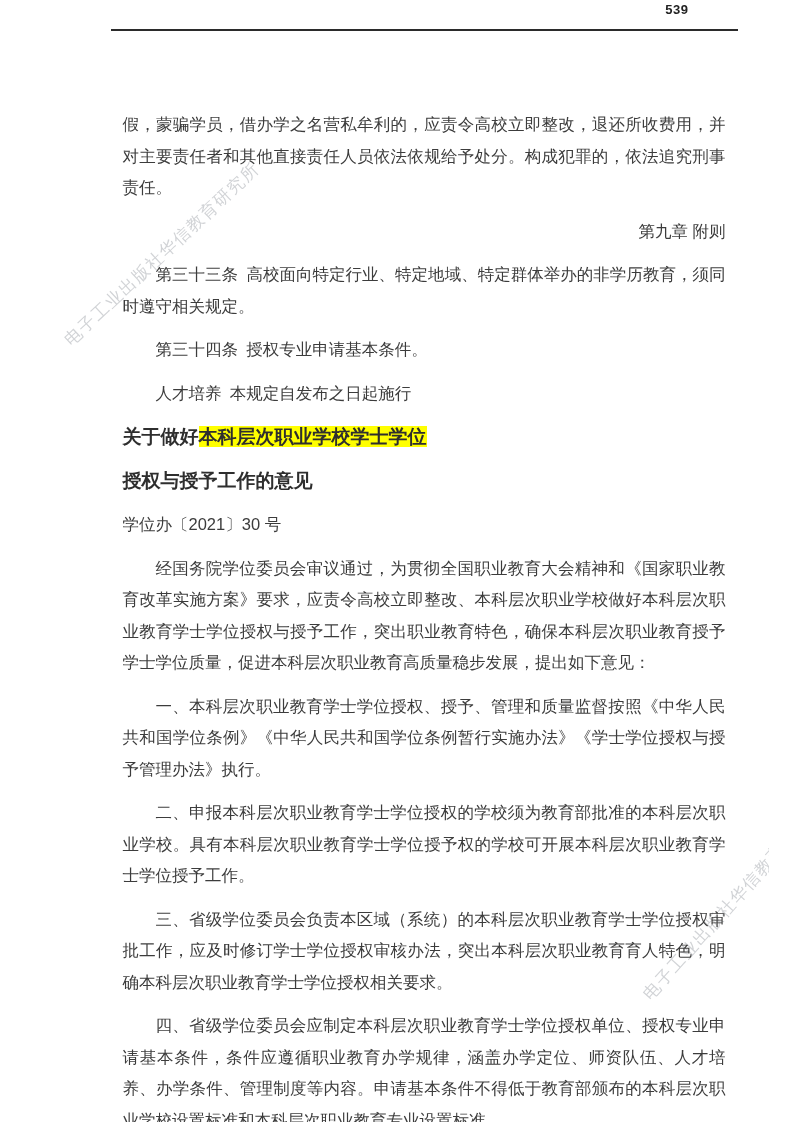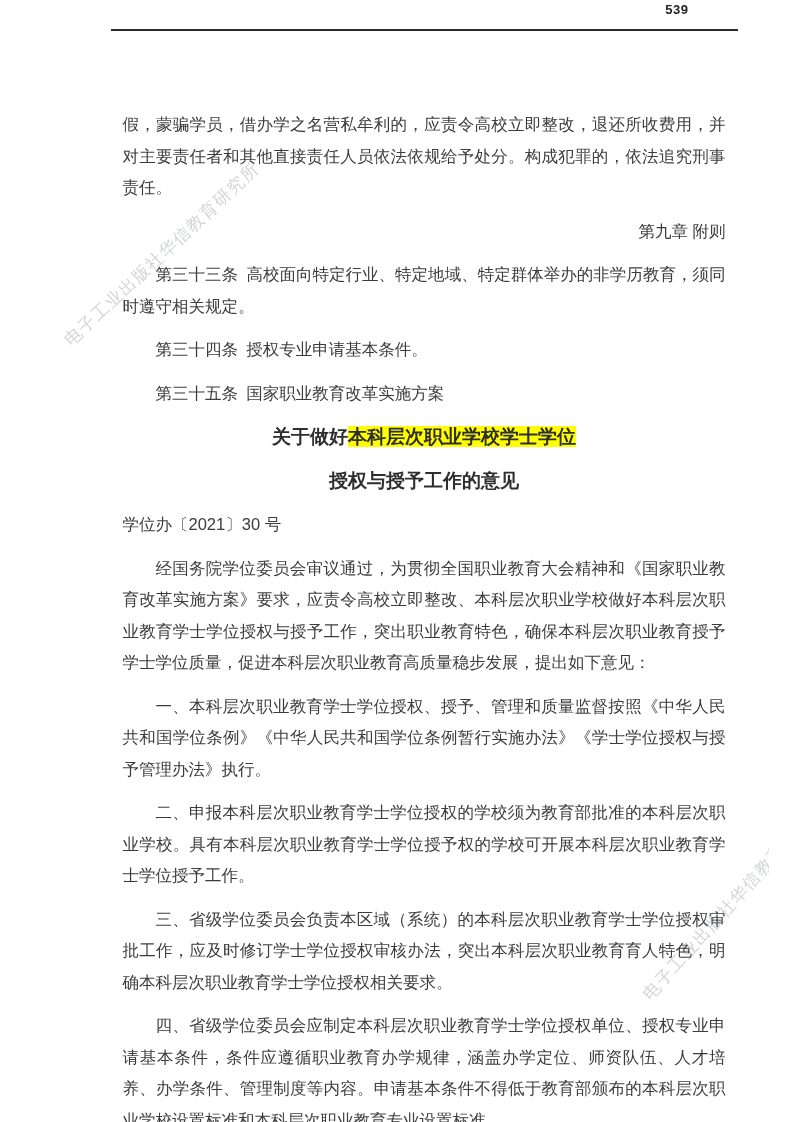--- a/index.html
+++ b/index.html
@@ -48,21 +48,21 @@
     text-indent: 0;
   }
   .article-label { margin-right: 0.5em; }
   mark {
     background: #ffff00;
     color: inherit;
     padding: 0;
   }
   .doc-title {
     margin-top: 2px;
-    text-align: center;
+    text-align: left;
     text-indent: 0;
     font-weight: bold;
     font-size: 19px;
     line-height: 32px;
     color: #2e2e2e;
   }
   .doc-number {
     text-indent: 0;
   }
   .watermark {
@@ -103,21 +103,21 @@
 
     <p>假，蒙骗学员，借办学之名营私牟利的，应责令高校立即整改，退还所收费用，并对主要责任者和其他直接责任人员依法依规给予处分。构成犯罪的，依法追究刑事责任。</p>
 
     <p class="chapter-heading">第九章 附则</p>
 
 
     <p class="indent"><span class="article-label">第三十三条</span><span>高校面向特定行业、特定地域、特定群体举办的非学历教育，须同时遵守相关规定。</span></p>
 
     <p class="indent"><span class="article-label">第三十四条</span><span>授权专业申请基本条件。</span></p>
 
-    <p class="indent"><span class="article-label">第三十五条</span><span>国家职业教育改革实施方案</span></p>
+    <p class="indent"><span class="article-label">人才培养</span><span>本规定自发布之日起施行</span></p>
 
     <p class="doc-title"><span>关于做好</span><mark>本科层次职业学校学士学位</mark></p>
 
     <p class="doc-title">授权与授予工作的意见</p>
 
     <p class="doc-number">学位办〔2021〕30 号</p>
 
 
     <p class="indent">经国务院学位委员会审议通过，为贯彻全国职业教育大会精神和《国家职业教育改革实施方案》要求，应责令高校立即整改、本科层次职业学校做好本科层次职业教育学士学位授权与授予工作，突出职业教育特色，确保本科层次职业教育授予学士学位质量，促进本科层次职业教育高质量稳步发展，提出如下意见：</p>
     <p class="indent">一、本科层次职业教育学士学位授权、授予、管理和质量监督按照《中华人民共和国学位条例》《中华人民共和国学位条例暂行实施办法》《学士学位授权与授予管理办法》执行。</p>

